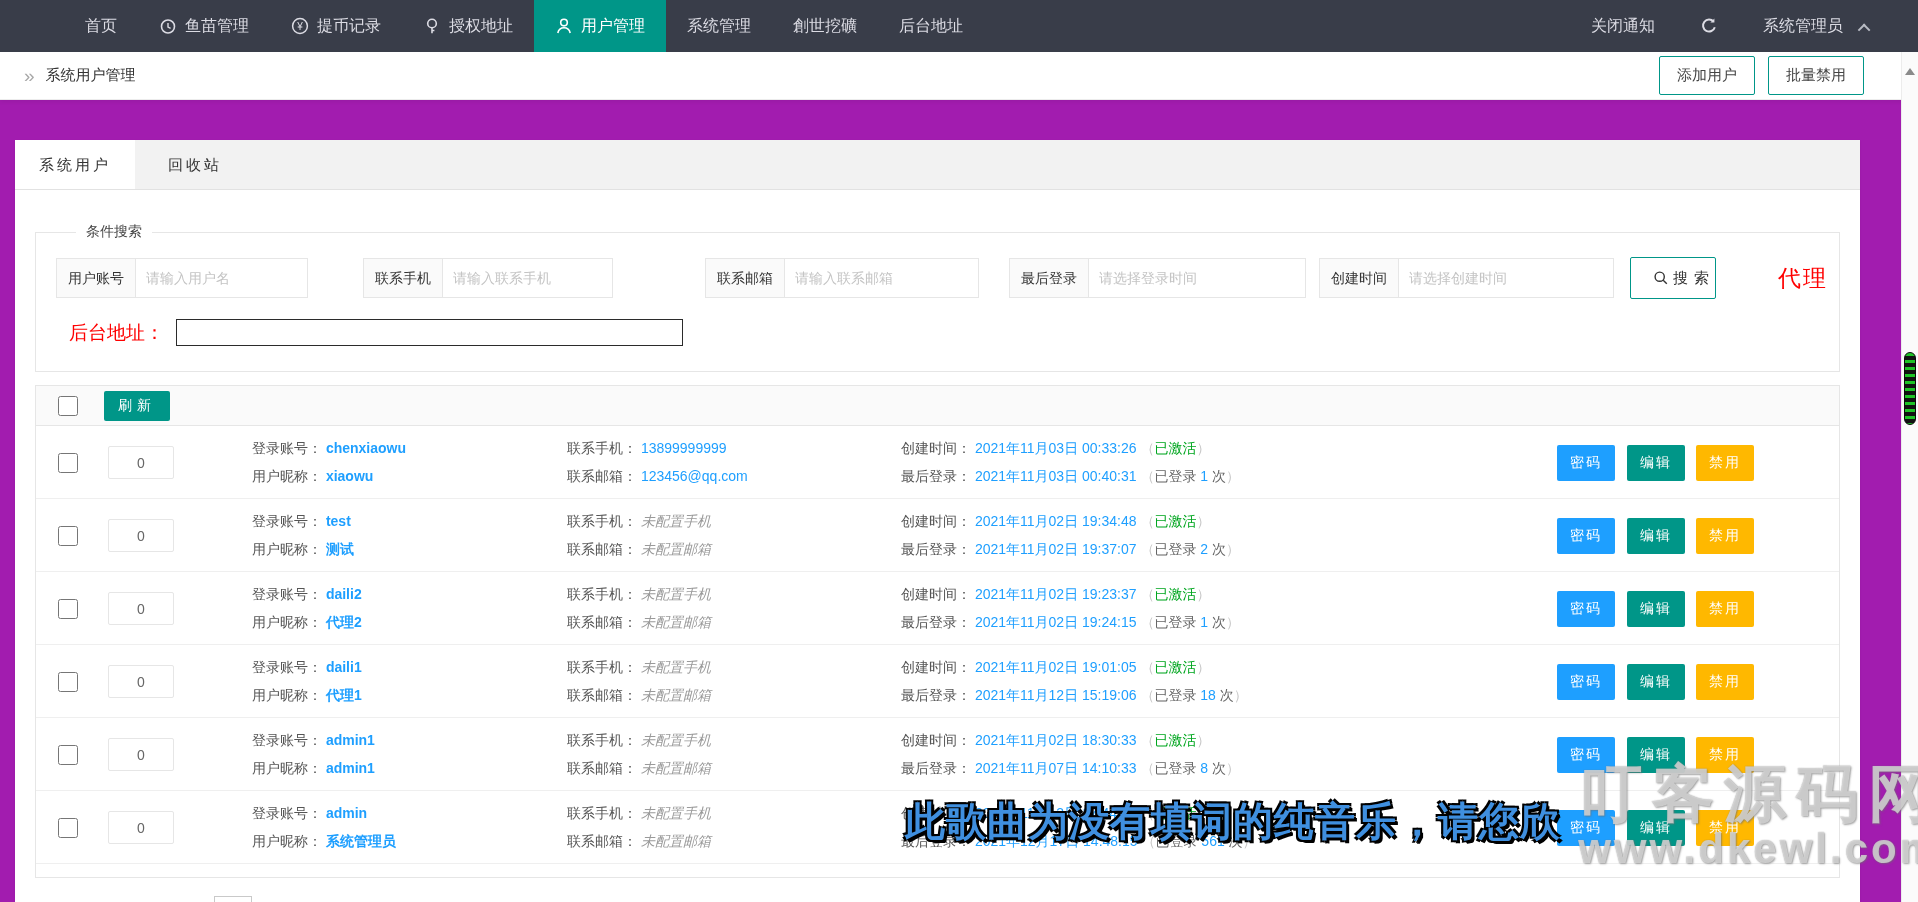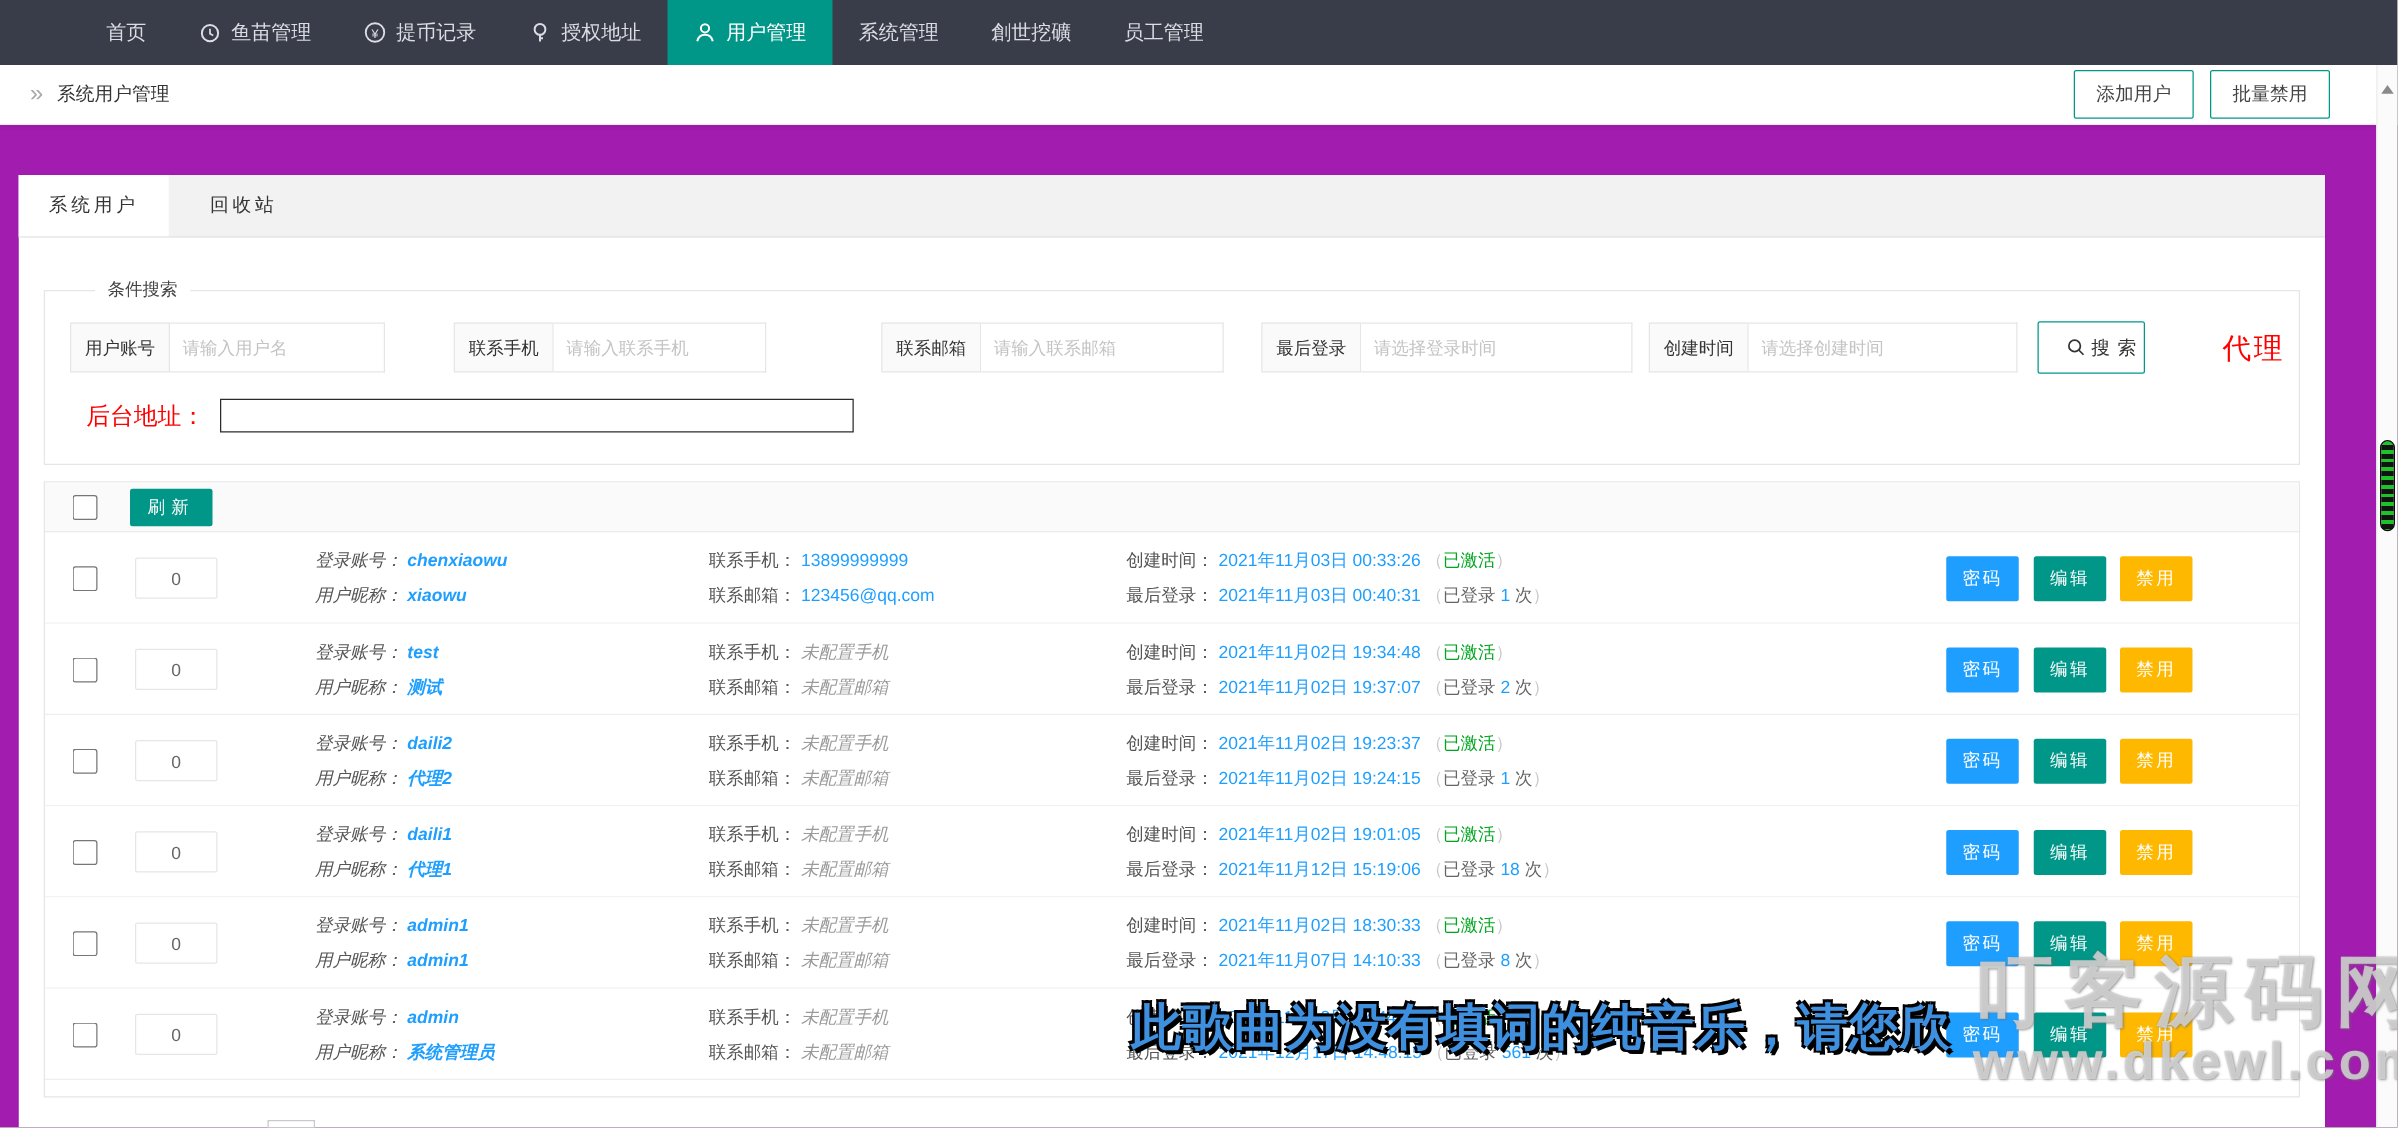--- a/index.html
+++ b/index.html
@@ -65,21 +65,21 @@
   .table-head .cb { left:22px; top:10px; }
   .refresh-btn { position:absolute; left:68px; top:5px; height:30px; padding:0 14px;
     background:#009688; border:none; border-radius:2px; color:#fff; font-size:14px;
     letter-spacing:5px; cursor:pointer; }
   .row { height:73px; border-bottom:1px solid #efefef; position:relative; background:#fff; }
   .row .cb { left:22px; top:27px; }
   .num-input { position:absolute; left:72px; top:20px; width:66px; height:33px;
     border:1px solid #e6e6e6; border-radius:2px; text-align:center; color:#666;
     font-size:14px; outline:none; font-family:inherit; }
   .line { position:absolute; white-space:nowrap; font-size:14px; }
-  .cA { left:216px;font-style:italic; } .cB { left:531px; } .cC { left:865px; }
+  .cA { left:216px; } .cB { left:531px; } .cC { left:865px; }
   .l1 { top:14px; } .l2 { top:42px; }
   .lbl { color:#555; }
   .val { color:#1E9FFF; }
   .val.b { font-weight:bold; }
   .missing { color:#9a9a9a; font-style:italic; }
   .paren { color:#c8c8c8; }
   .ok { color:#00a61f; }
   .cnt-txt { color:#666; }
   .act-btn { position:absolute; top:19px; width:58px; height:36px; border:none; border-radius:2px;
     color:#fff; font-size:14px; letter-spacing:2px; cursor:pointer;margin-left:42px; }
@@ -152,21 +152,36 @@
         </span>
       <span>用户管理</span>
     </div>
     <div class="nav-item">
       <span>系统管理</span>
     </div>
     <div class="nav-item">
       <span>創世挖礦</span>
     </div>
     <div class="nav-item">
-      <span>员工管理</span>
+      <span>后台地址</span>
+    </div>
+    <div class="nav-right">
+      <div class="nr-item">
+        <span>关闭通知</span>
+      </div>
+      <div class="nr-item">
+        <svg width="20" height="20" viewBox="0 0 20 20">
+            <path d="M15.8 11.2A6 6 0 1 1 14.6 5.6" fill="none" stroke="#dcdce4" stroke-width="2"></path>
+            <path d="M15.4 2.6v4h-4z" fill="#dcdce4"></path>
+          </svg>
+      </div>
+      <div class="nr-item">
+        <span>系统管理员</span>
+        <span class="chev-up"></span>
+      </div>
     </div>
   </div>
 
   <div class="crumb-bar">
     <span class="crumb-chevron">»</span>
     <span class="crumb-title">系统用户管理</span>
     <div class="crumb-actions">
       <button class="crumb-btn">添加用户</button>
       <button class="crumb-btn">批量禁用</button>
     </div>

